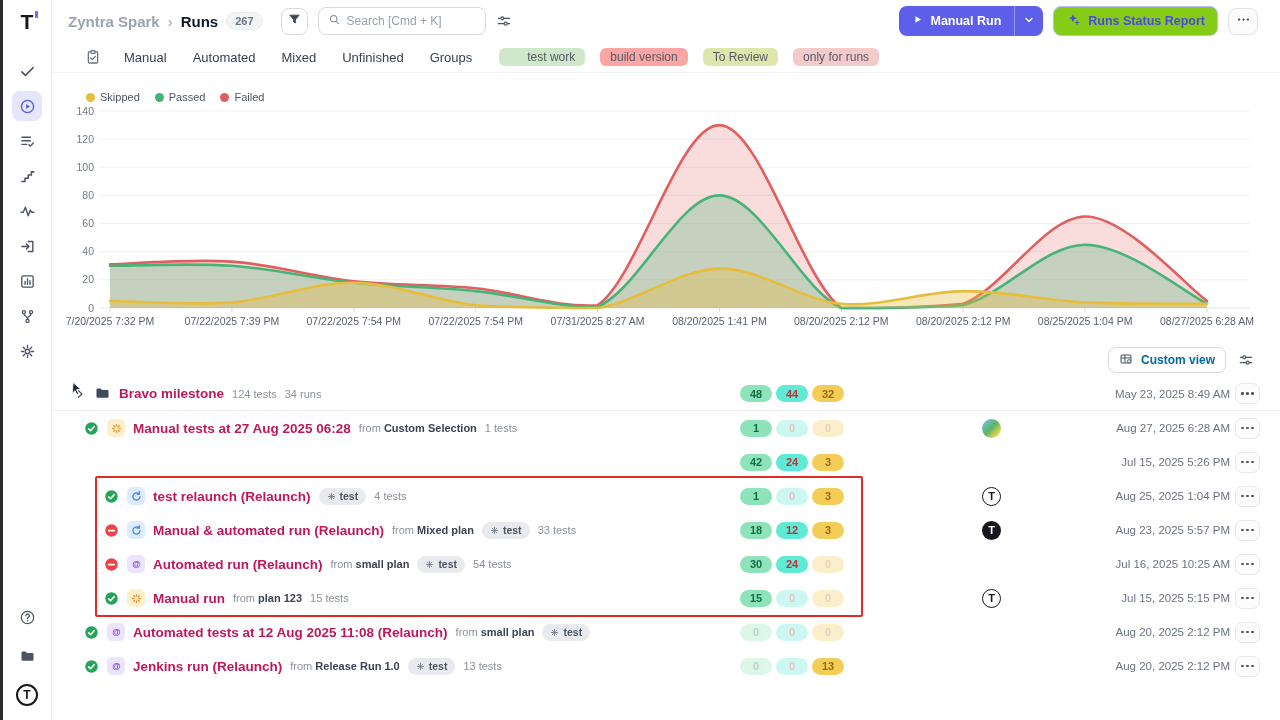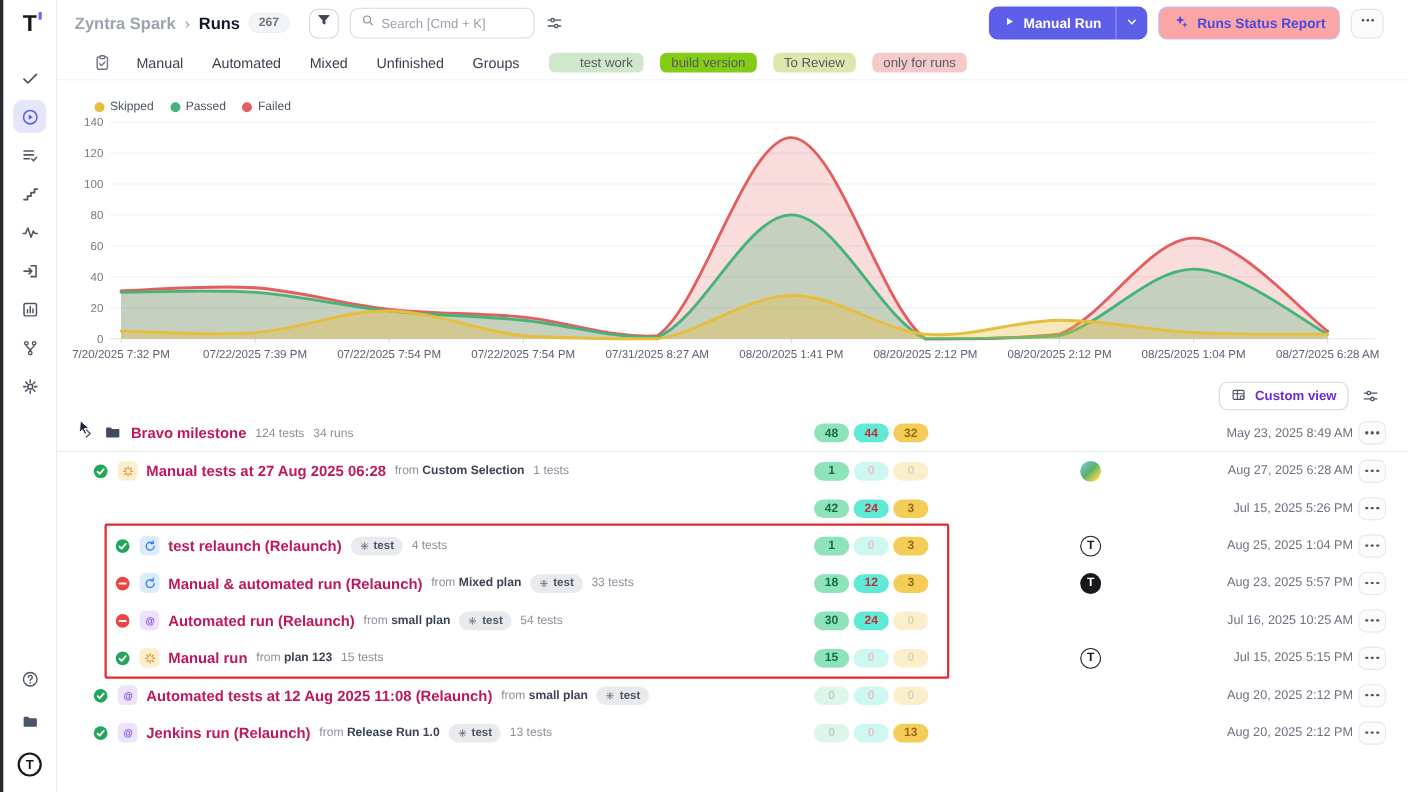--- a/index.html
+++ b/index.html
@@ -34,42 +34,42 @@
     align-items:center; gap:6px; padding:0 9px; background:#fff; }
   .search input { border:none; outline:none; width:100%; font-size:12px; color:#374151;
     font-family:"Liberation Sans",sans-serif; background:transparent; }
   .search input::placeholder { color:#9aa1ac; }
   .spacer { flex:1; }
   .btn-primary { height:30px; background:#5d5fe8; border-radius:8px; display:flex; align-items:center;
     color:#fff; font-size:12.5px; font-weight:700; cursor:pointer; overflow:hidden; }
   .btn-primary .main-part { display:flex; align-items:center; gap:7px; padding:0 13px; }
   .btn-primary .divider { width:1px; height:30px; background:rgba(255,255,255,.35); }
   .btn-primary .dd { padding:0 8px; display:flex; align-items:center; height:30px; }
-  .btn-outline { height:30px; background:#fca5a5; border:1px solid #b9bdf5; border-radius:8px; display:flex;
+  .btn-outline { height:30px; background:#84cc16; border:1px solid #b9bdf5; border-radius:8px; display:flex;
     align-items:center; gap:7px; padding:0 12px; color:#4a4ae0; font-size:12.5px; font-weight:700; cursor:pointer; }
   .more-btn { width:30px; height:27px; border:1px solid #e3e4e8; background:#fbfbfc; border-radius:8px;
     display:flex; align-items:center; justify-content:center; cursor:pointer; }
   
   .tabsbar { height:31px; flex:none; display:flex; align-items:center; padding-left:33px; gap:13px;
     border-bottom:1px solid #f1f2f4; }
   .tabsbar .tabs { display:flex; gap:26px; margin-left:10px; }
   .tab { font-size:13px; color:#374151; cursor:pointer; white-space:nowrap; }
   .tagrow { display:flex; gap:15px; margin-left:14px; }
   .tag { font-size:12px; color:#565b66; border-radius:6px; padding:2px 10px; cursor:pointer; white-space:nowrap; }
   
   .legend { height:30px; display:flex; align-items:flex-end; gap:15px; padding-left:34px; }
   .legend-item { display:flex; align-items:center; gap:5px; cursor:pointer; }
   .legend-dot { width:9px; height:9px; border-radius:50%; }
   .legend-label { font-size:11px; color:#4b5563; }
   .chart-wrap { height:240px; flex:none; }
   
   .viewbar { height:34px; flex:none; display:flex; align-items:center; justify-content:flex-end;
     gap:12px; padding-right:26px; }
   .btn-view { height:26px; border:1px solid #d6d8dd; border-radius:8px; background:#fff; display:flex;
-    align-items:center; gap:8px; padding:0 10px; font-size:12px; font-weight:600; color:#6d28d9; cursor:pointer; }
+    align-items:center; gap:8px; padding:0 10px; font-size:12px; font-weight:600; color:#0369a1; cursor:pointer; }
   
   .runs-list { position:relative; flex:1; }
   .run-row { height:34px; display:flex; align-items:center; position:relative; padding-left:32px; }
   .run-row.group { padding-left:22px; }
   .run-row.nested { padding-left:52px; }
   .run-row.sep { border-bottom:1px solid #ebedf0; }
   .row-left { display:flex; align-items:center; gap:8px; min-width:0; }
   .chev { display:flex; cursor:pointer; }
   .status-ic { display:flex; flex:none; }
   .kind-ic { width:18px; height:18px; border-radius:5px; display:flex; align-items:center;
@@ -276,21 +276,21 @@
         </span>
       <div class="tabs">
           <span class="tab">Manual</span>
           <span class="tab">Automated</span>
           <span class="tab">Mixed</span>
           <span class="tab">Unfinished</span>
           <span class="tab">Groups</span>
         </div>
       <div class="tagrow">
           <span class="tag" style="background: rgb(207, 232, 201); padding-left: 28px;">test work</span>
-          <span class="tag" style="background: #84cc16;">build version</span>
+          <span class="tag" style="background: #fca5a5;">build version</span>
           <span class="tag" style="background: rgb(223, 230, 173);">To Review</span>
           <span class="tag" style="background: rgb(244, 203, 202);">only for runs</span>
         </div>
     </div>
 
     <div class="legend">
         <span class="legend-item">
           <span class="legend-dot" style="background:#e6bd3c"></span>
           <span class="legend-label">Skipped</span>
         </span>

